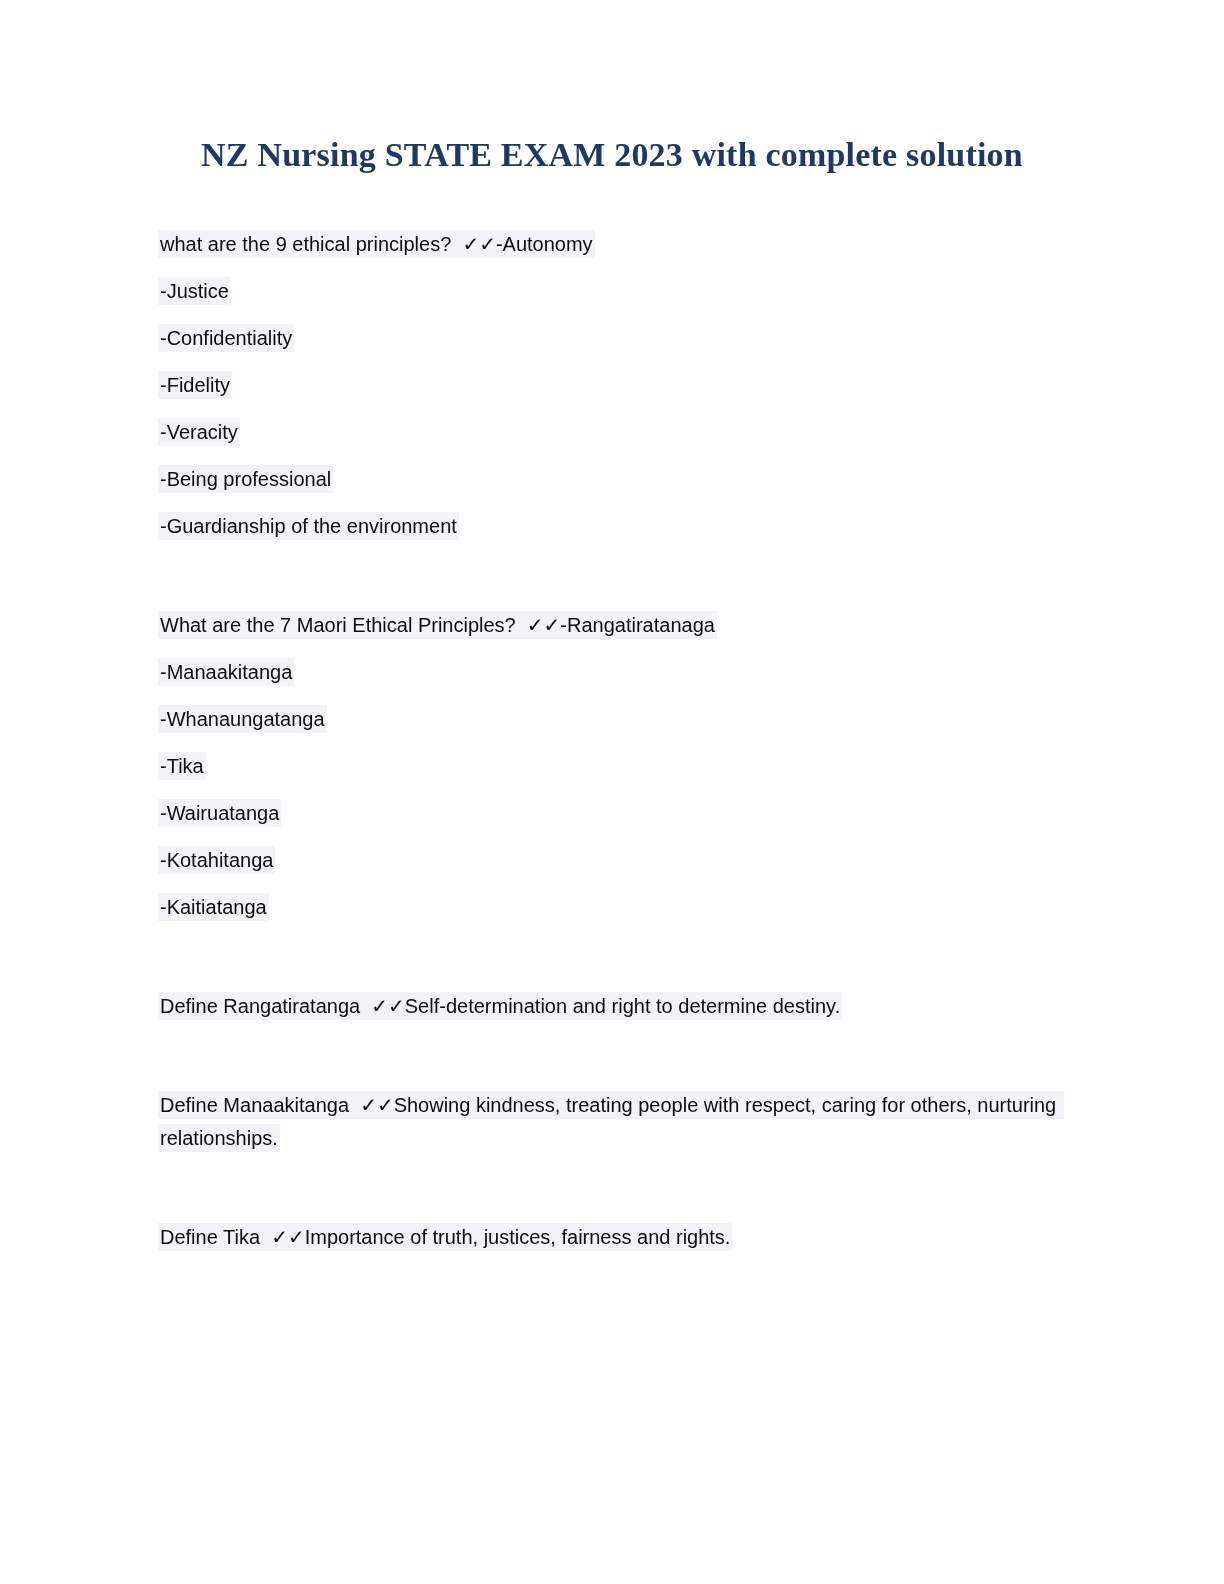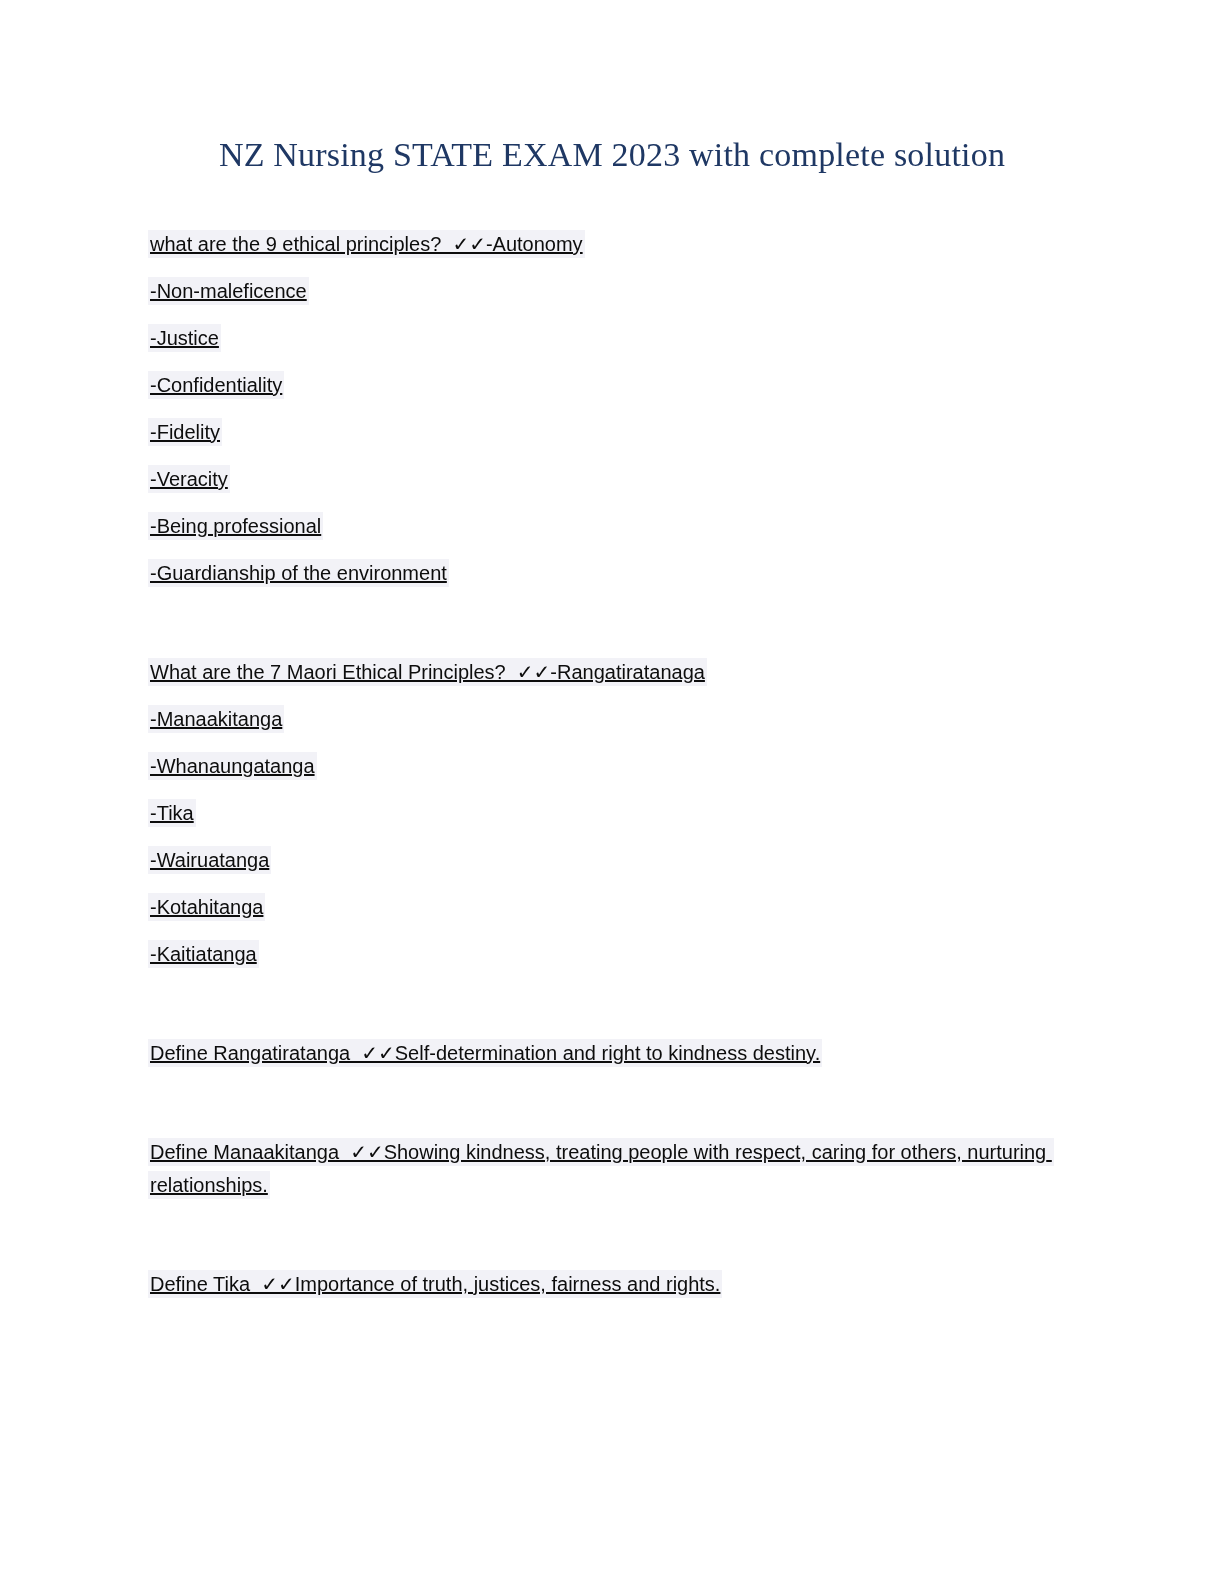--- a/index.html
+++ b/index.html
@@ -14,36 +14,35 @@
     margin: 0 auto;
     background: var(--page-bg, #ffffff);
     overflow: hidden;
     box-sizing: border-box;
     padding: 132px 142px 0 142px;
     font-family: "Liberation Sans", "DejaVu Sans", sans-serif;
     color: var(--text-color, #0d0d0d);
   }
   .doc-title {
     font-family: "Liberation Serif", "DejaVu Serif", serif;
-    font-weight: normal;
+    font-weight: bold;
     font-size: 34px;
     line-height: 46px;
     margin: 0 0 50px 0;
     text-align: center;
     color: var(--title-color, #1f3864);
     letter-spacing: 0.2px;
   }
   .doc-body {
     font-size: 20px;
   }
   .para {
-    margin: 0 0 14px 6px;
+    margin: 0 0 14px 16px;
     line-height: 33px;
     min-height: 33px;
-    text-decoration: underline;
   }
   .para.blank {
     min-height: 38px;
     height: 38px;
   }
   .hl {
     background: var(--highlight-color, #f2f2f7);
     white-space: pre-wrap;
     box-decoration-break: clone;
     -webkit-box-decoration-break: clone;
@@ -51,35 +50,34 @@
   }
 </style>
 </head>
 <body>
 
 <div class="page" style="--title-color: #1f3864; --text-color: #0d0d0d; --highlight-color: #f2f2f7; --page-bg: #ffffff;">
   <h1 class="doc-title">NZ Nursing STATE EXAM 2023 with complete solution</h1>
 
   <div class="doc-body" id="doc-body">
       <p class="para"><span class="hl">what are the 9 ethical principles?  ✓✓-Autonomy</span></p>
-      <p class="para"><span class="hl">-Non-maleficence</span></p>
       <p class="para"><span class="hl">-Justice</span></p>
       <p class="para"><span class="hl">-Confidentiality</span></p>
       <p class="para"><span class="hl">-Fidelity</span></p>
       <p class="para"><span class="hl">-Veracity</span></p>
       <p class="para"><span class="hl">-Being professional</span></p>
       <p class="para"><span class="hl">-Guardianship of the environment</span></p>
       <p class="para blank"></p>
       <p class="para"><span class="hl">What are the 7 Maori Ethical Principles?  ✓✓-Rangatiratanaga</span></p>
       <p class="para"><span class="hl">-Manaakitanga</span></p>
       <p class="para"><span class="hl">-Whanaungatanga</span></p>
       <p class="para"><span class="hl">-Tika</span></p>
       <p class="para"><span class="hl">-Wairuatanga</span></p>
       <p class="para"><span class="hl">-Kotahitanga</span></p>
       <p class="para"><span class="hl">-Kaitiatanga</span></p>
       <p class="para blank"></p>
-      <p class="para"><span class="hl">Define Rangatiratanga  ✓✓Self-determination and right to kindness destiny.</span></p>
+      <p class="para"><span class="hl">Define Rangatiratanga  ✓✓Self-determination and right to determine destiny.</span></p>
       <p class="para blank"></p>
       <p class="para"><span class="hl">Define Manaakitanga  ✓✓Showing kindness, treating people with respect, caring for others, nurturing relationships.</span></p>
       <p class="para blank"></p>
       <p class="para"><span class="hl">Define Tika  ✓✓Importance of truth, justices, fairness and rights.</span></p>
     </div>
 </div>
 
 </body></html>

